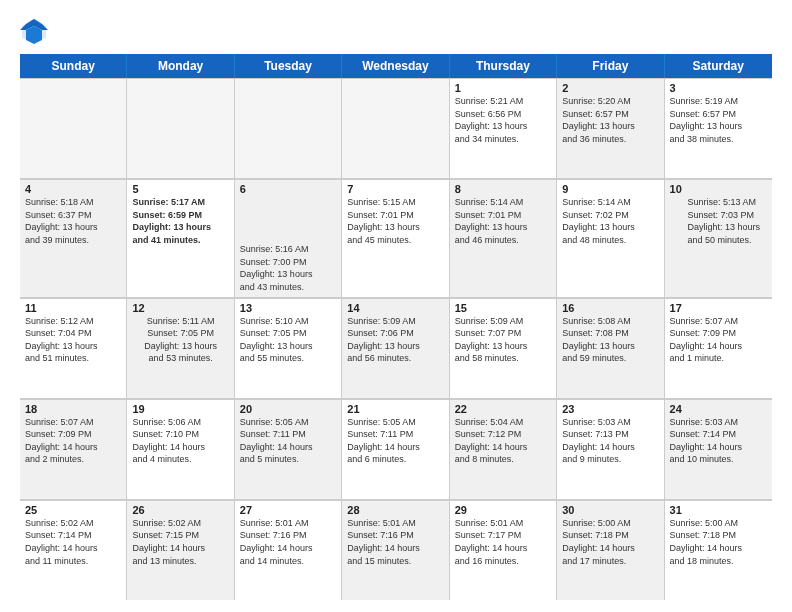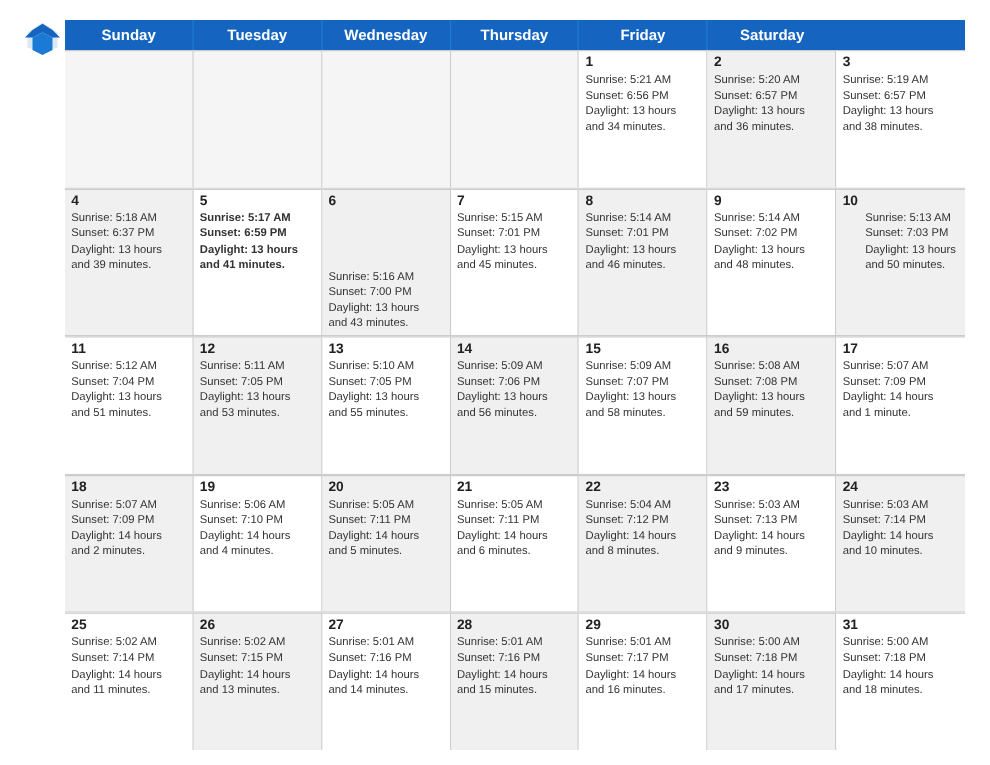--- a/index.html
+++ b/index.html
@@ -8,21 +8,21 @@
       height: 612px;
       font-family: Arial, sans-serif;
       background: #fff;
       overflow: hidden;
     }
     .page {
       width: 792px;
       height: 612px;
       padding: 16px 20px 12px 20px;
       display: flex;
-      flex-direction: row;
+      flex-direction: column;
     }
     .header {
       display: flex;
       justify-content: space-between;
       align-items: flex-start;
       margin-bottom: 10px;
     }
     .logo {
       display: flex;
       align-items: center;
@@ -135,20 +135,21 @@
     <div class="title-block">
       <div class="month-title"></div>
       <div class="location"></div>
     </div>
   </div>
 
   <div class="calendar">
     <div class="cal-header">
 
     <div class="cal-header-cell">Sunday</div>
+        <div class="cal-header-cell">Monday</div>
         <div class="cal-header-cell">Tuesday</div>
         <div class="cal-header-cell">Wednesday</div>
         <div class="cal-header-cell">Thursday</div>
         <div class="cal-header-cell">Friday</div>
         <div class="cal-header-cell">Saturday</div>
       </div>
     <div class="cal-body">
 
     <div class="cal-row">
           <div class="cal-cell empty"></div>
@@ -231,21 +232,21 @@
         <div class="cal-row">
           <div class="cal-cell">
             <div class="day-num">11</div>
             <div class="cell-text" style="white-space: pre-line;">Sunrise: 5:12 AM
 Sunset: 7:04 PM
 Daylight: 13 hours
 and 51 minutes.</div>
           </div>
           <div class="cal-cell shaded">
             <div class="day-num">12</div>
-            <div class="cell-text" style="white-space: pre-line;">Sunrise: 5:11 AM
+            <div class="cell-text" style="white-space: pre-line; text-align: center;">Sunrise: 5:11 AM
 Sunset: 7:05 PM
 Daylight: 13 hours
 and 53 minutes.</div>
           </div>
           <div class="cal-cell">
             <div class="day-num">13</div>
             <div class="cell-text" style="white-space: pre-line;">Sunrise: 5:10 AM
 Sunset: 7:05 PM
 Daylight: 13 hours
 and 55 minutes.</div>

